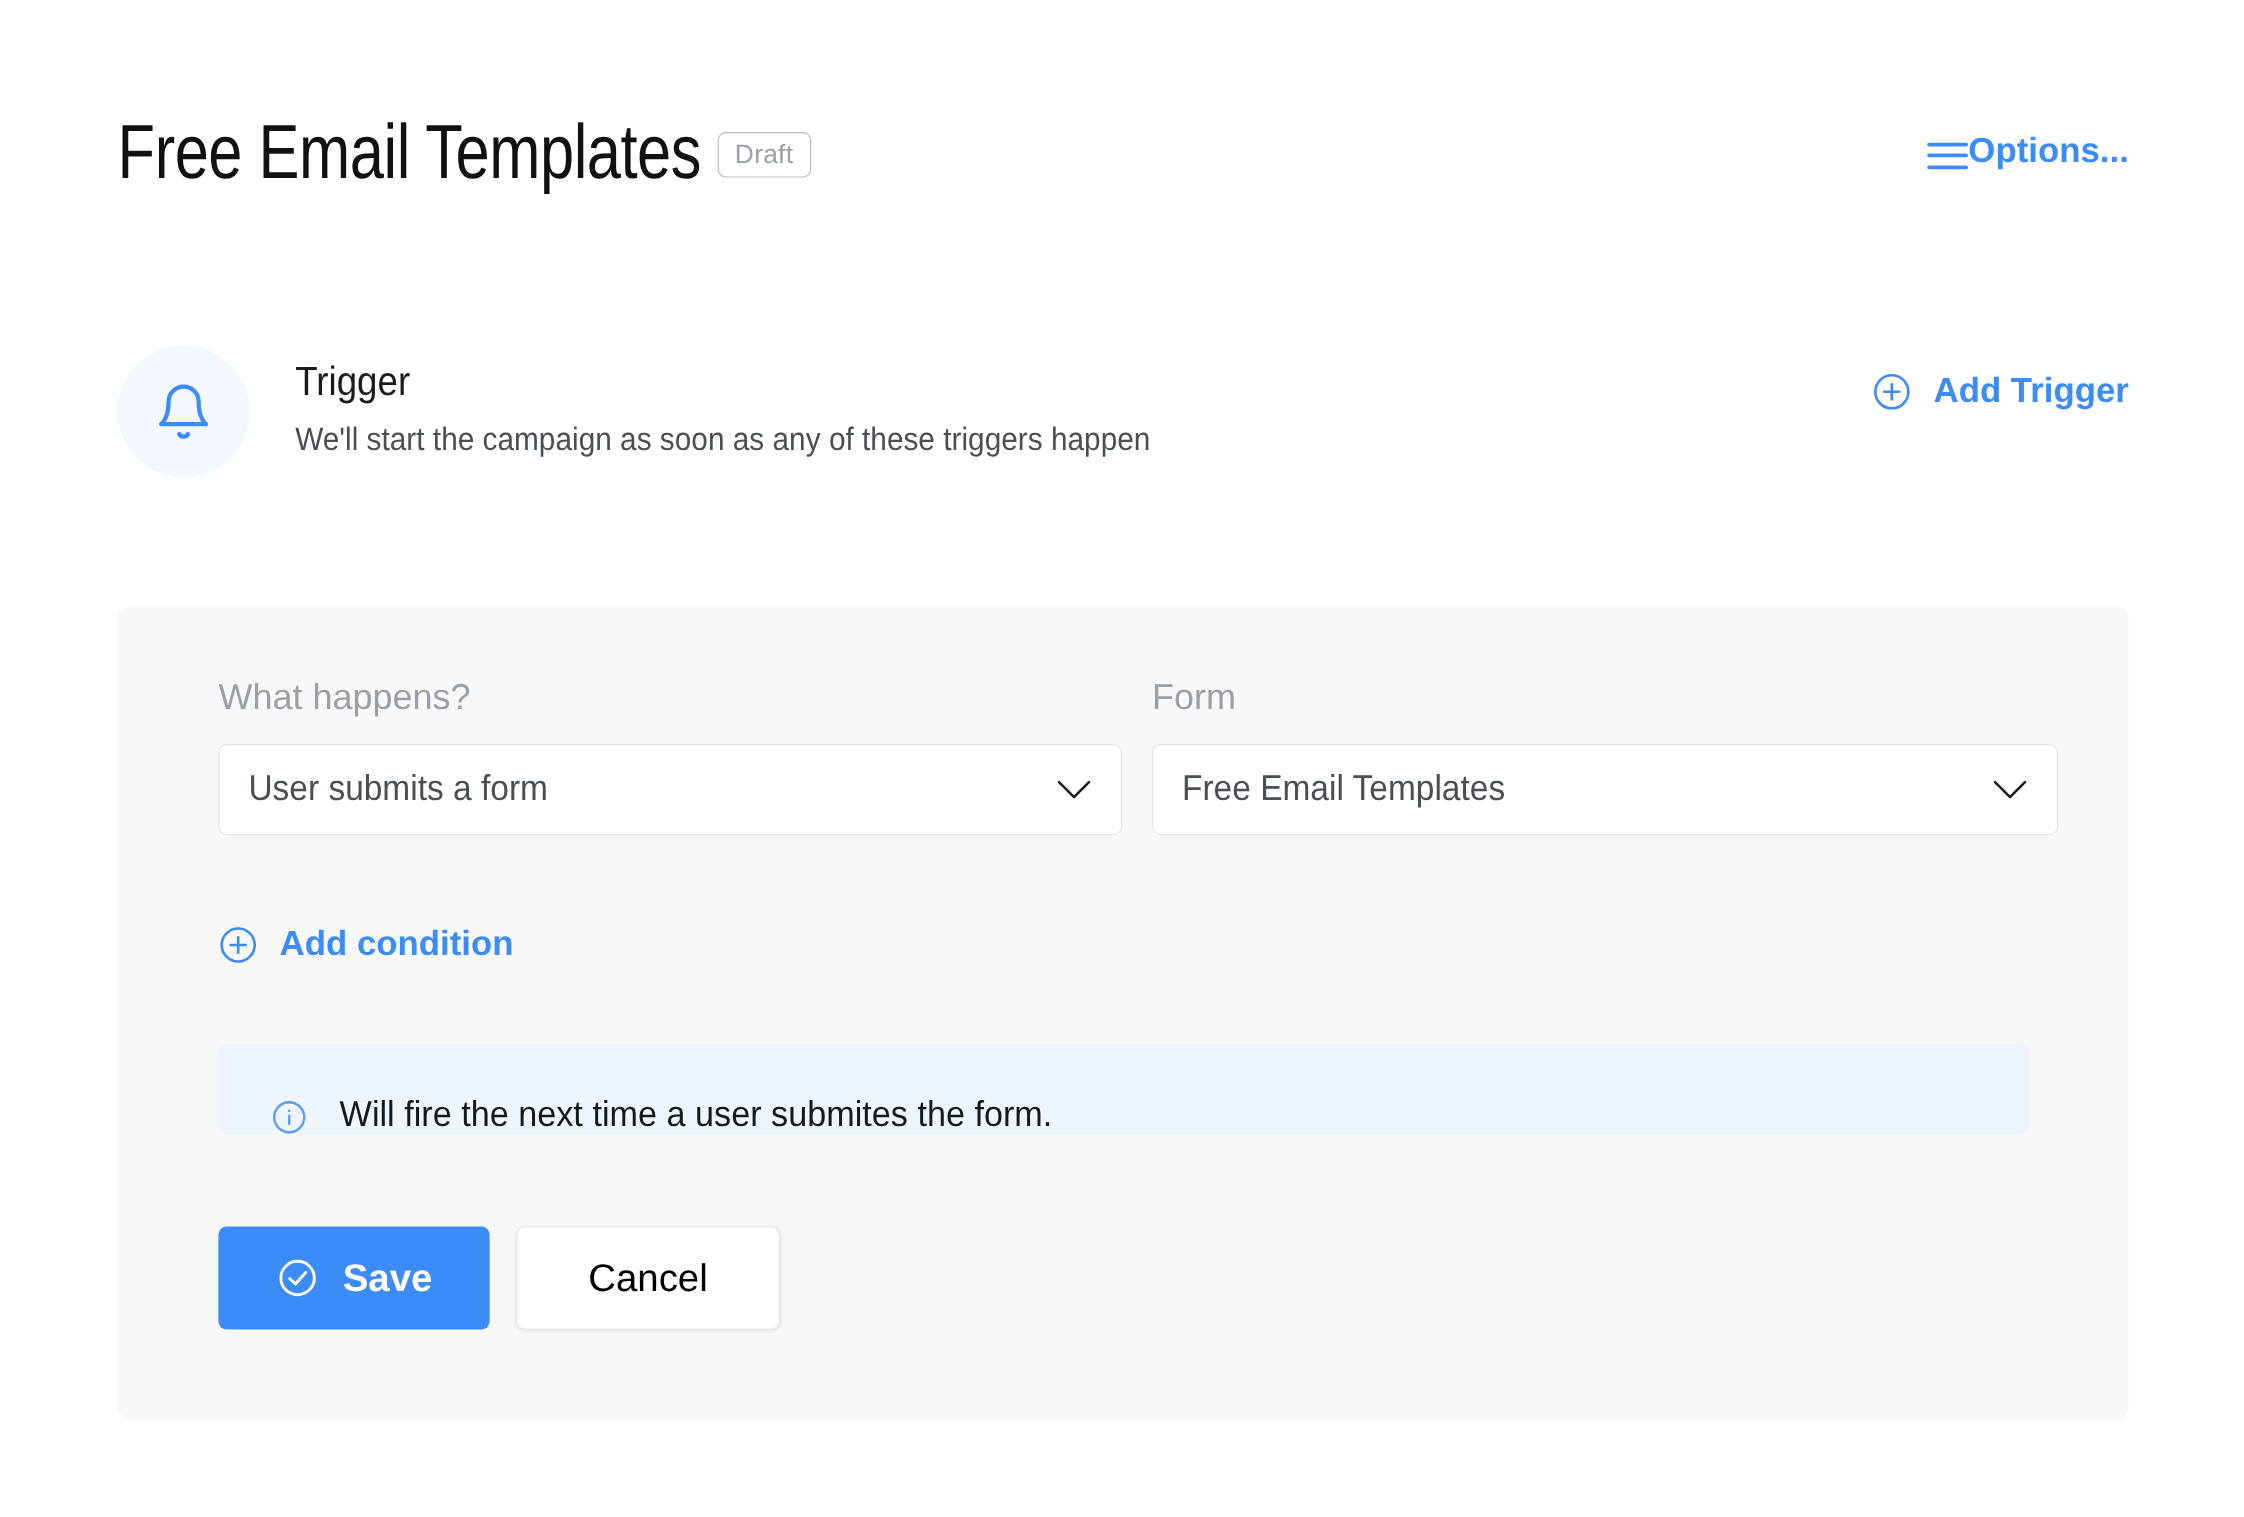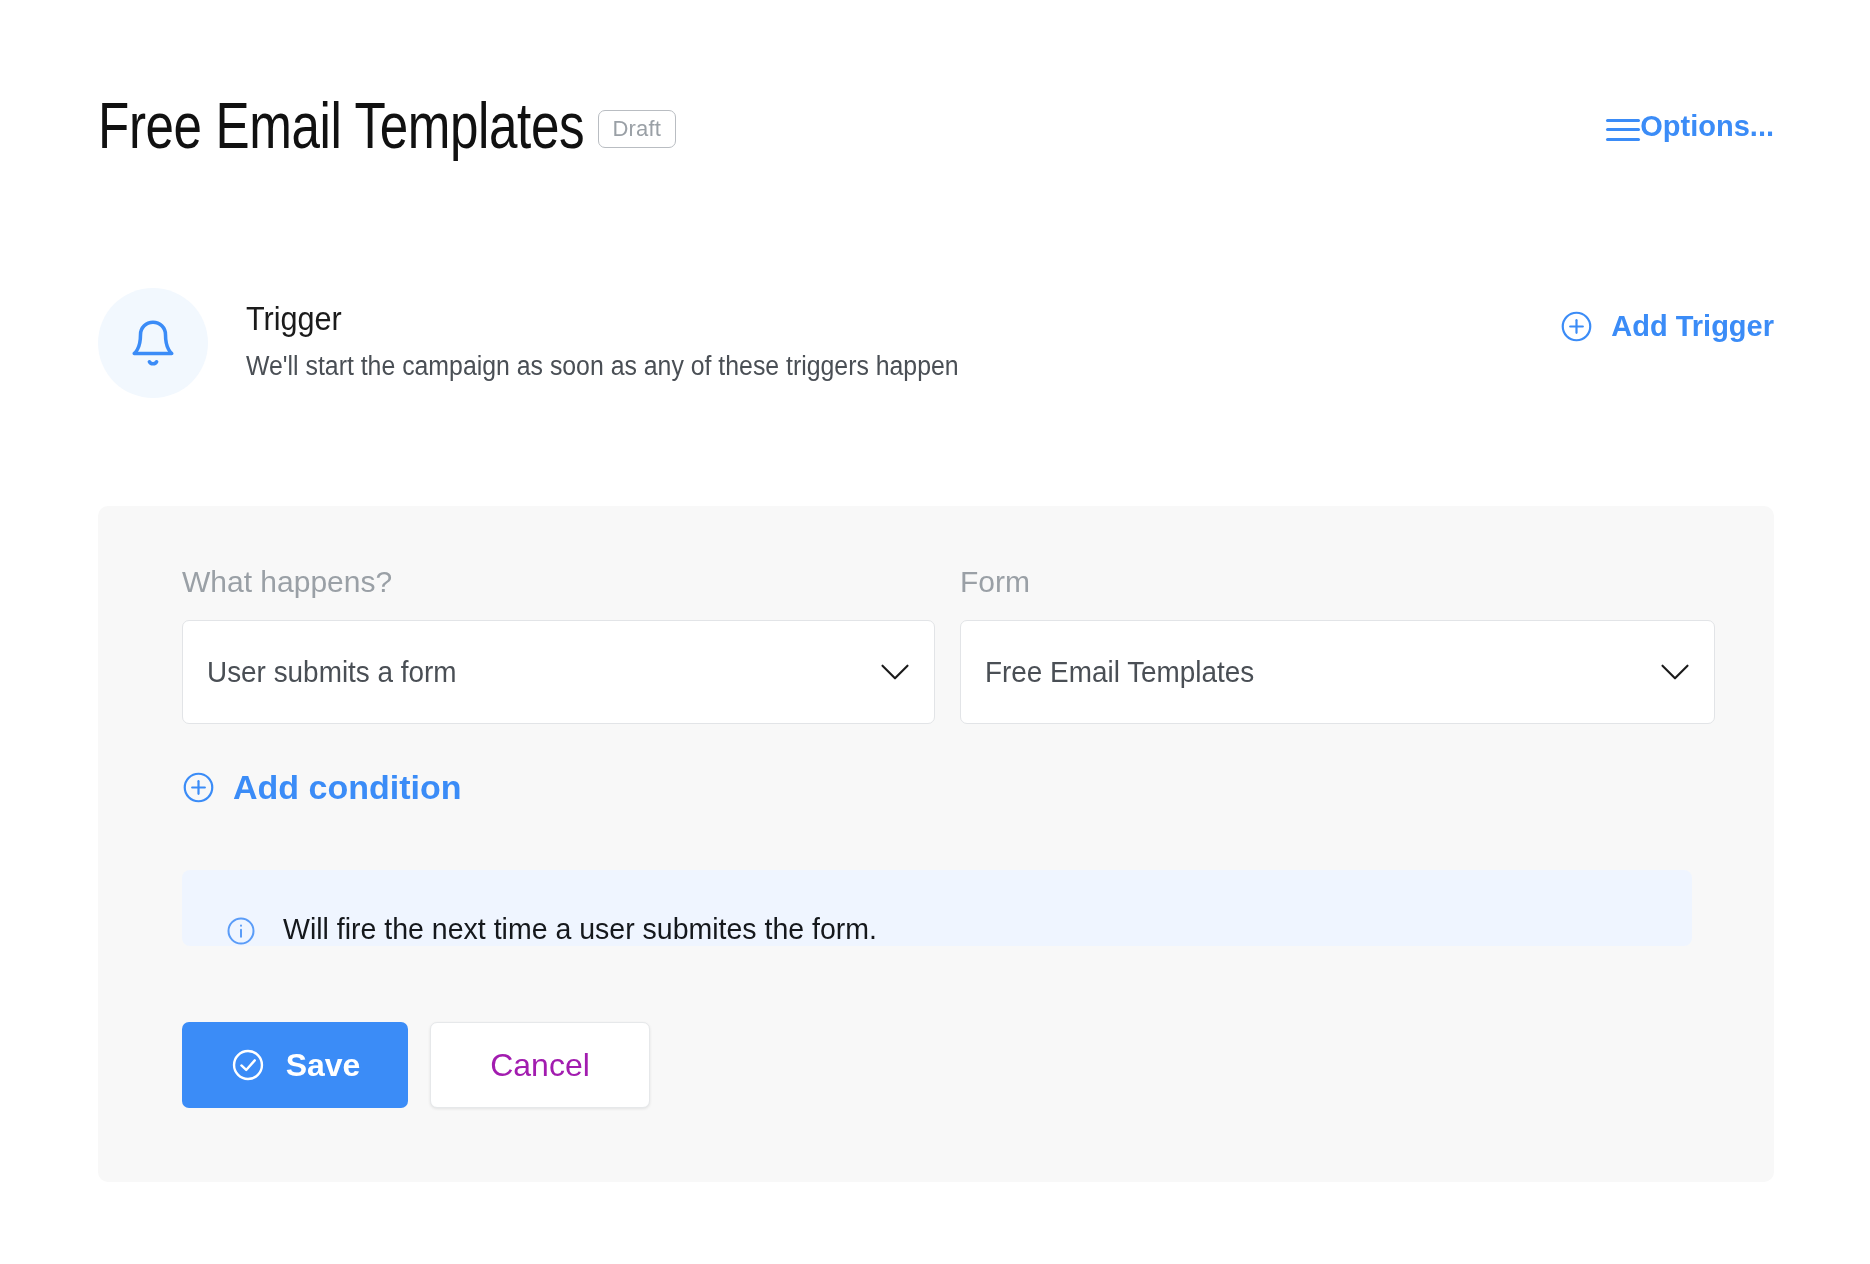--- a/index.html
+++ b/index.html
@@ -192,21 +192,21 @@
   .field-label {
     font-size: 30px;
     line-height: 26px;
     color: #9aa0a6;
     margin-bottom: 25px;
     white-space: nowrap;
   }
 
   .select-box {
     position: relative;
-    height: 104px;
+    height: 76px;
     background: #ffffff;
     border: 1.5px solid #e2e4e7;
     border-radius: 7px;
     display: flex;
     align-items: center;
     padding: 0 24px;
     cursor: pointer;
   }
   .select-box.w-left { width: 753px; }
   .select-box.w-right { width: 755px; }
@@ -237,21 +237,21 @@
     left: 84px;
     top: 265px;
     display: flex;
     align-items: center;
     gap: 18px;
     cursor: pointer;
     user-select: none;
   }
 
   .add-condition-label {
-    font-size: 34px;
+    font-size: 29px;
     line-height: 29px;
     font-weight: 700;
     color: #3b8cf7;
     white-space: nowrap;
   }
 
   
   .info-banner {
     position: absolute;
     left: 84px;
@@ -312,21 +312,21 @@
   .btn-cancel {
     width: 220px;
     background: #ffffff;
     border: 1px solid #e6e8ea;
     box-shadow: 0 1px 3px rgba(0,0,0,0.09);
   }
   .btn-cancel .btn-label {
     font-size: 32px;
     line-height: 32px;
     font-weight: 400;
-    color: #a21caf;
+    color: #000000;
   }
 </style>
 </head>
 <body>
 
 <div class="page">
 
   <div class="header">
     <div class="title-group">
       <div class="page-title">Free Email Templates</div>

